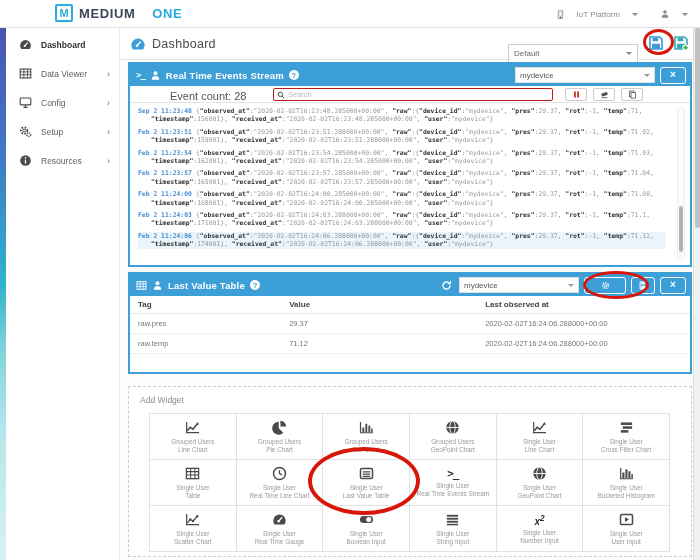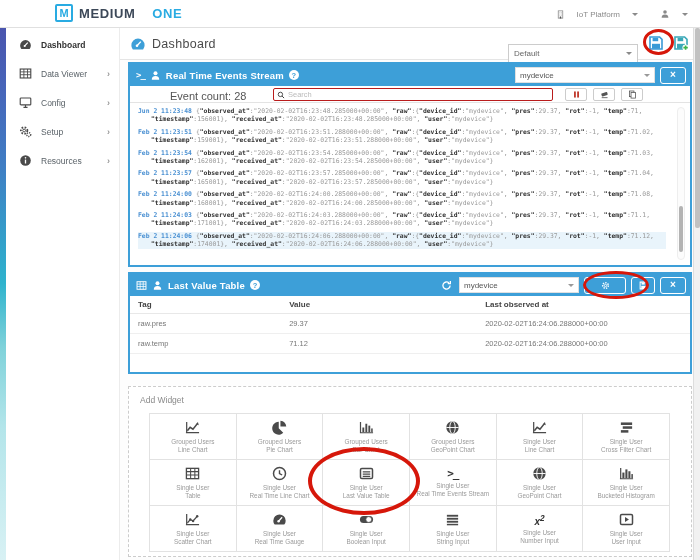--- a/index.html
+++ b/index.html
@@ -301,21 +301,21 @@
           <span class="ic">
               <svg viewBox="0 0 16 16" xmlns="http://www.w3.org/2000/svg">
                 <rect x="2.6" y="1.8" width="8" height="10" fill="none" stroke="currentColor" stroke-width="1.4"></rect>
                 <rect x="5.4" y="4.4" width="8" height="10" fill="#fff" stroke="currentColor" stroke-width="1.4"></rect>
               </svg>
             </span>
         </div>
       </div>
       <div class="w-log">
         <div id="log-entries">
-            <div class="log-entry"><span class="log-time">Jun 2 11:23:48</span><span class="log-json">{<b>"observed_at"</b>:"2020-02-02T16:23:48.285000+00:00", <b>"raw"</b>:{<b>"device_id"</b>:"mydevice", <b>"pres"</b>:29.37, <b>"rot"</b>:-1, <b>"temp"</b>:71, <b>"timestamp"</b>:156001}, <b>"received_at"</b>:"2020-02-02T16:23:48.285000+00:00", <b>"user"</b>:"mydevice"}</span></div>
+            <div class="log-entry"><span class="log-time">Sep 2 11:23:48</span><span class="log-json">{<b>"observed_at"</b>:"2020-02-02T16:23:48.285000+00:00", <b>"raw"</b>:{<b>"device_id"</b>:"mydevice", <b>"pres"</b>:29.37, <b>"rot"</b>:-1, <b>"temp"</b>:71, <b>"timestamp"</b>:156001}, <b>"received_at"</b>:"2020-02-02T16:23:48.285000+00:00", <b>"user"</b>:"mydevice"}</span></div>
             <div class="log-entry"><span class="log-time">Feb 2 11:23:51</span><span class="log-json">{<b>"observed_at"</b>:"2020-02-02T16:23:51.288000+00:00", <b>"raw"</b>:{<b>"device_id"</b>:"mydevice", <b>"pres"</b>:29.37, <b>"rot"</b>:-1, <b>"temp"</b>:71.02, <b>"timestamp"</b>:159001}, <b>"received_at"</b>:"2020-02-02T16:23:51.288000+00:00", <b>"user"</b>:"mydevice"}</span></div>
             <div class="log-entry"><span class="log-time">Feb 2 11:23:54</span><span class="log-json">{<b>"observed_at"</b>:"2020-02-02T16:23:54.285000+00:00", <b>"raw"</b>:{<b>"device_id"</b>:"mydevice", <b>"pres"</b>:29.37, <b>"rot"</b>:-1, <b>"temp"</b>:71.03, <b>"timestamp"</b>:162001}, <b>"received_at"</b>:"2020-02-02T16:23:54.285000+00:00", <b>"user"</b>:"mydevice"}</span></div>
             <div class="log-entry"><span class="log-time">Feb 2 11:23:57</span><span class="log-json">{<b>"observed_at"</b>:"2020-02-02T16:23:57.285000+00:00", <b>"raw"</b>:{<b>"device_id"</b>:"mydevice", <b>"pres"</b>:29.37, <b>"rot"</b>:-1, <b>"temp"</b>:71.04, <b>"timestamp"</b>:165001}, <b>"received_at"</b>:"2020-02-02T16:23:57.285000+00:00", <b>"user"</b>:"mydevice"}</span></div>
             <div class="log-entry"><span class="log-time">Feb 2 11:24:00</span><span class="log-json">{<b>"observed_at"</b>:"2020-02-02T16:24:00.285000+00:00", <b>"raw"</b>:{<b>"device_id"</b>:"mydevice", <b>"pres"</b>:29.37, <b>"rot"</b>:-1, <b>"temp"</b>:71.08, <b>"timestamp"</b>:168001}, <b>"received_at"</b>:"2020-02-02T16:24:00.285000+00:00", <b>"user"</b>:"mydevice"}</span></div>
             <div class="log-entry"><span class="log-time">Feb 2 11:24:03</span><span class="log-json">{<b>"observed_at"</b>:"2020-02-02T16:24:03.288000+00:00", <b>"raw"</b>:{<b>"device_id"</b>:"mydevice", <b>"pres"</b>:29.37, <b>"rot"</b>:-1, <b>"temp"</b>:71.1, <b>"timestamp"</b>:171001}, <b>"received_at"</b>:"2020-02-02T16:24:03.288000+00:00", <b>"user"</b>:"mydevice"}</span></div>
             <div class="log-entry highlight"><span class="log-time">Feb 2 11:24:06</span><span class="log-json">{<b>"observed_at"</b>:"2020-02-02T16:24:06.288000+00:00", <b>"raw"</b>:{<b>"device_id"</b>:"mydevice", <b>"pres"</b>:29.37, <b>"rot"</b>:-1, <b>"temp"</b>:71.12, <b>"timestamp"</b>:174001}, <b>"received_at"</b>:"2020-02-02T16:24:06.288000+00:00", <b>"user"</b>:"mydevice"}</span></div>
           </div>
         <div class="log-scroll">
           <div class="log-thumb"></div>
         </div>

